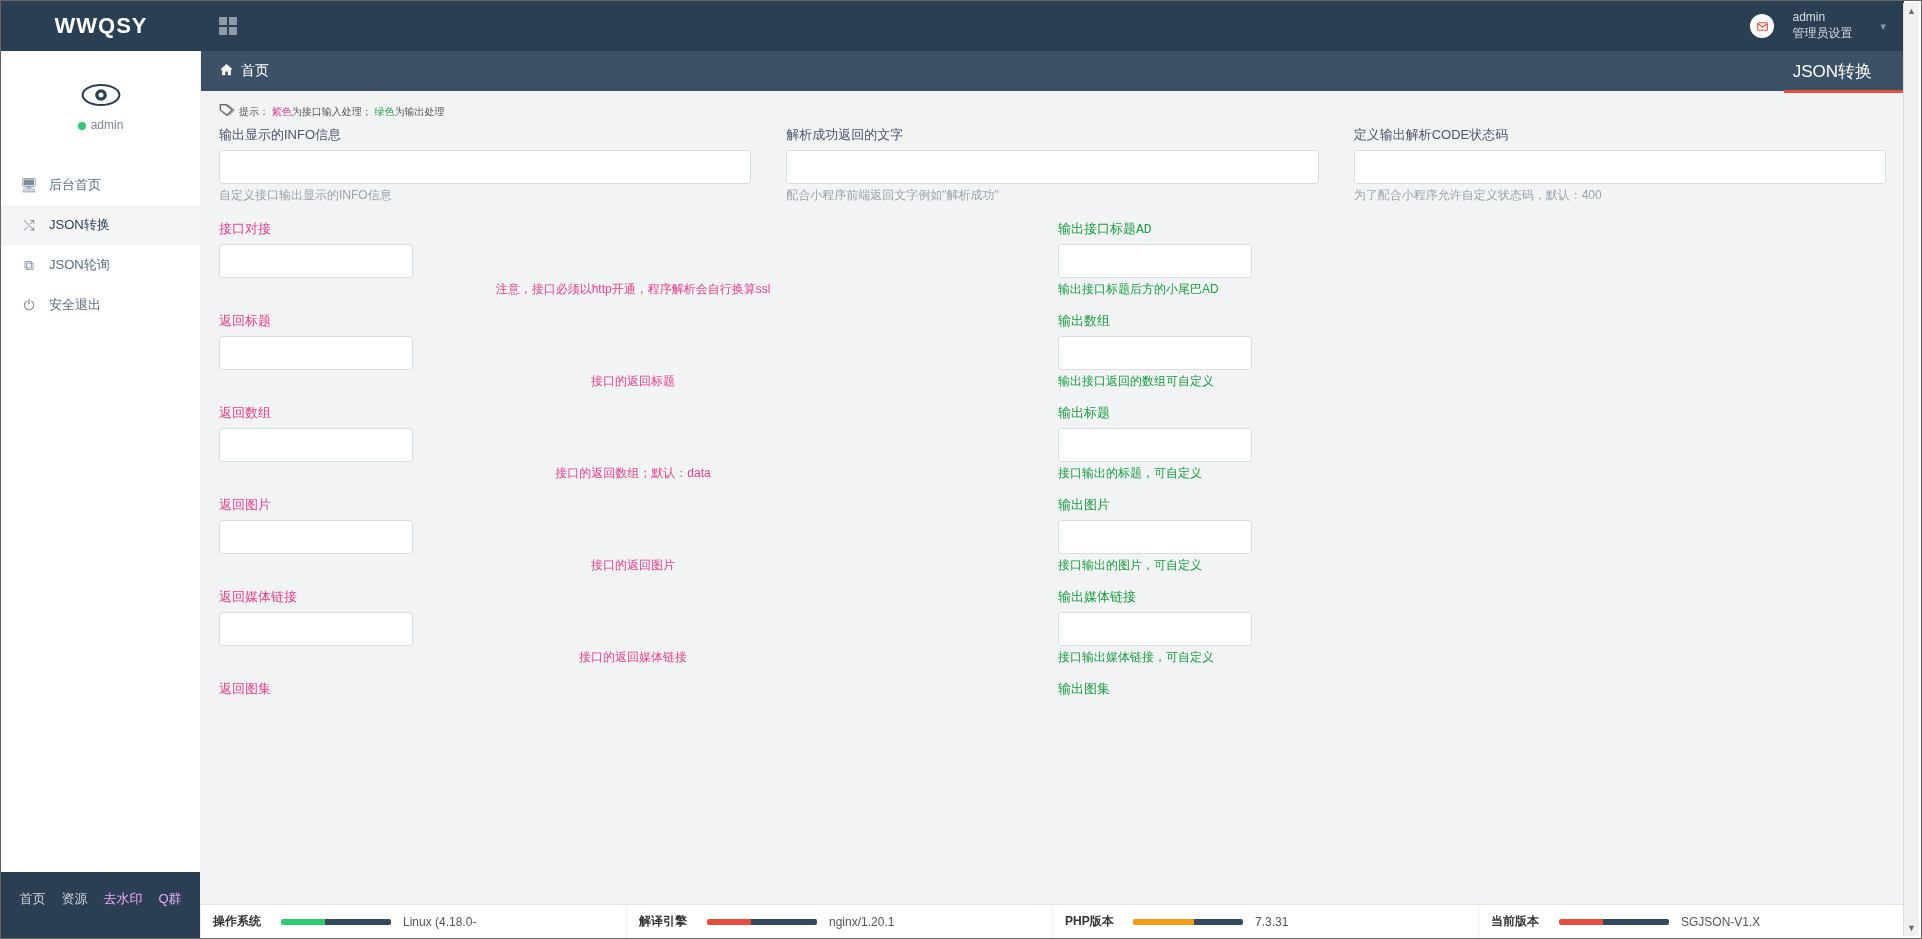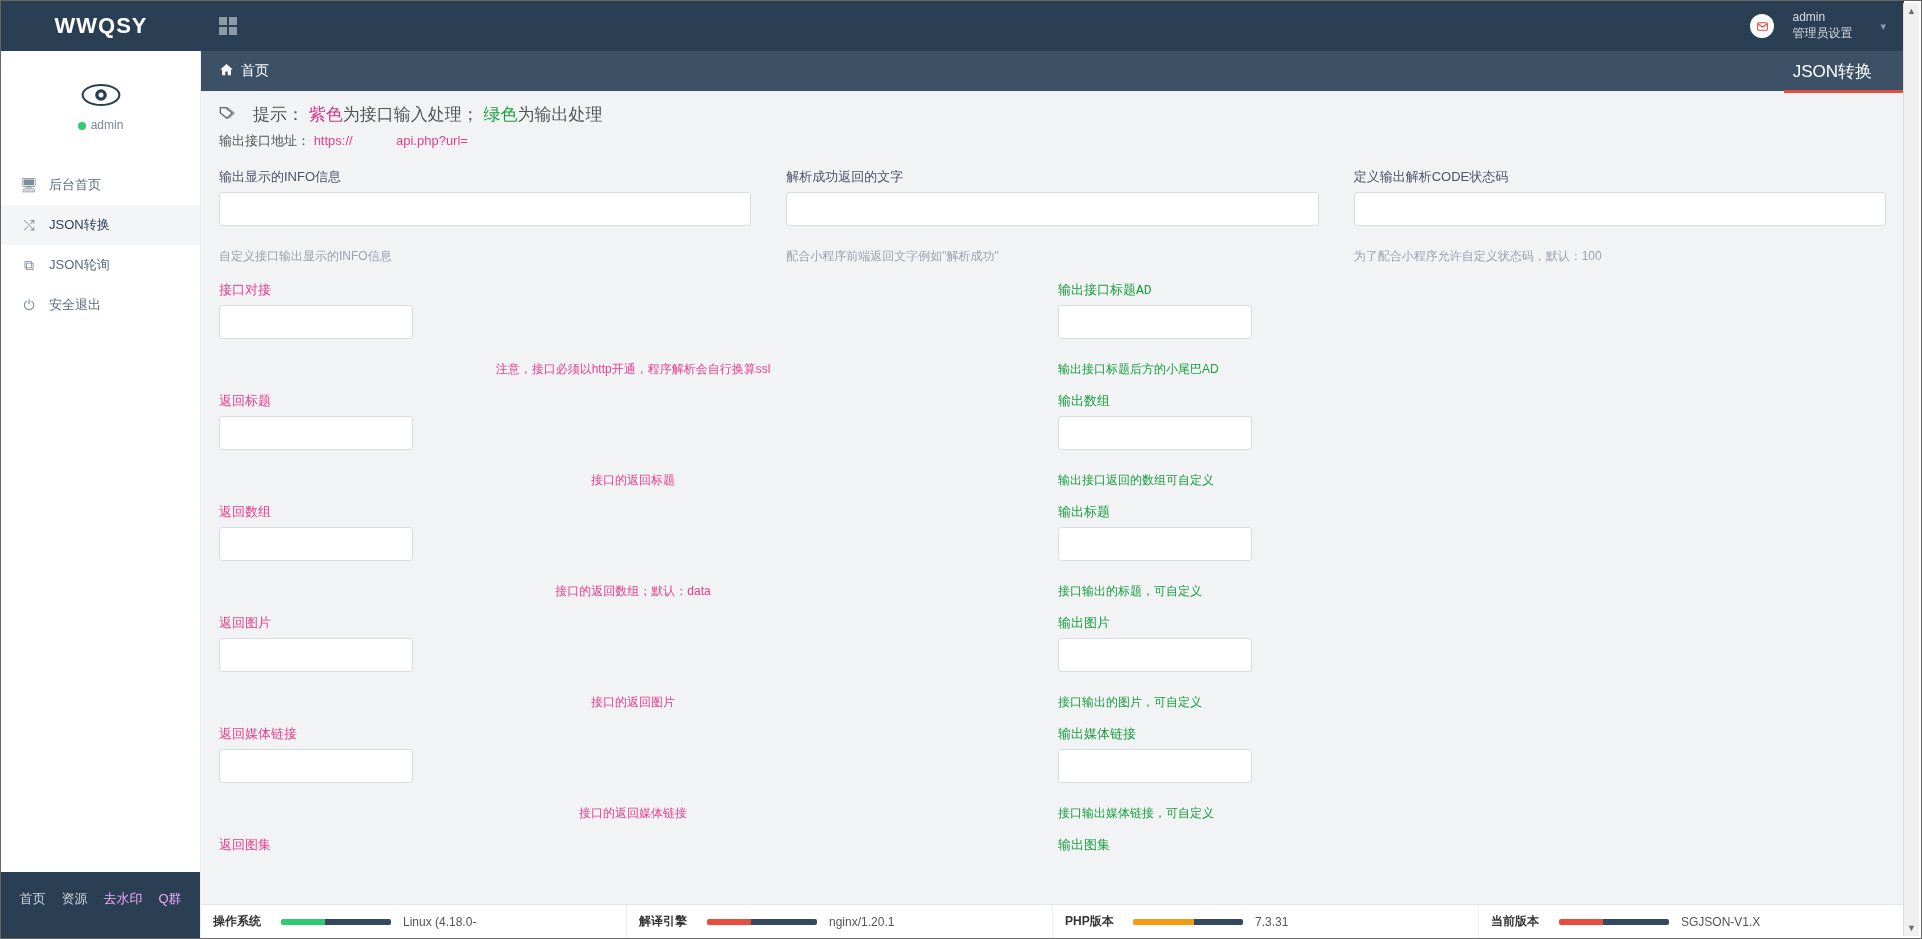--- a/index.html
+++ b/index.html
@@ -29,35 +29,35 @@
 .sidebar-footer { margin-top: auto; background: #2a3f54; color: #d0d6de; padding: 18px 12px 30px; }
 .sf-links { display: flex; gap: 16px; justify-content: center; font-size: 13px; }
 .sf-links span { cursor: pointer; }
 .sf-links span.bright { color: #f0abfc; }
 .content { flex: 1; display: flex; flex-direction: column; background: #f1f3f5; min-width: 0; }
 .breadcrumb-bar { height: 40px; background: #3d5166; color: #fff; display: flex; align-items: center; justify-content: space-between; padding: 0 18px; position: relative; }
 .bc-left { display: flex; align-items: center; gap: 7px; font-size: 14px; }
 .bc-right { font-size: 17px; padding: 6px 14px; }
 .red-underline { position: absolute; right: 0; bottom: -2px; width: 120px; height: 3px; background: #e74c3c; }
 .page { flex: 1; overflow: auto; padding: 12px 18px 0; }
-.tip-row { display: flex; align-items: center; gap: 18px; font-size: 17px; color: #555; margin-bottom: 6px; }
+.tip-row { display: flex; align-items: center; gap: 4px; font-size: 10px; color: #555; margin-bottom: 6px; }
 .tip-row .tag-ico { color: #888; font-size: 14px; }
 .purple { color: #d63384; }
 .green { color: #1a9e3e; }
 .addr-row { font-size: 13px; color: #555; margin-bottom: 18px; }
 .addr-row .url { color: #e83e8c; }
 .row { display: flex; gap: 35px; margin-bottom: 16px; }
 .field { flex: 1; display: flex; flex-direction: column; }
 .field.third { flex: 1; }
 .label { font-size: 13px; margin-bottom: 6px; }
 .label.purple { color: #e83e8c; }
 .label.green { color: #1a9e3e; font-family: Liberation Mono, monospace; }
 .label.plain { color: #4a5568; font-weight: 500; }
 .input { height: 34px; border: 1px solid #d8dde3; border-radius: 3px; background: #fff; padding: 0 8px; font-size: 13px; }
-.help { font-size: 12px; margin-top: 22px; color: #9aa3af; }
+.help { font-size: 12px; margin-top: 3px; color: #9aa3af; }
 .help.purple { color: #e83e8c; text-align: center; }
 .help.green { color: #1a9e3e; }
 .two-col { display: flex; gap: 11px; }
 .col { flex: 1; }
 .col .block { margin-bottom: 14px; }
 .statusbar { height: 34px; background: #fff; border-top: 1px solid #e3e7ec; display: flex; font-size: 12px; color: #4a5568; }
 .stat-cell { flex: 1; display: flex; align-items: center; padding: 12px 12px; gap: 12px; border-right: 1px solid #eef0f3; }
 .stat-cell:last-child { border-right: none; }
 .stat-label { font-weight: 600; color: #333; min-width: 56px; }
 .bar { flex: 0 0 110px; height: 6px; background: #e6e9ed; border-radius: 2px; display: flex; overflow: hidden; }
@@ -160,40 +160,36 @@
                   <path d="M2 2h8l10 8-8 8-10-8z"></path>
                   <path d="M5 2h8l10 8-8 8" opacity="0.5"></path>
                 </svg>
           </span>
           <span>
             <span>提示：</span>
             <span class="purple">紫色</span><span>为接口输入处理；</span>
             <span class="green">绿色</span><span>为输出处理</span>
           </span>
         </div>
-        <div class="addr-row">
-          <span>输出接口地址：</span>
-          <span class="url"><span>https://</span>&nbsp;&nbsp;&nbsp;&nbsp;&nbsp;&nbsp;&nbsp;&nbsp;&nbsp;&nbsp;&nbsp;&nbsp;<span>api.php?url=</span></span>
-        </div>
 
         <div class="row">
           <div class="field third">
             <div class="label plain">输出显示的INFO信息</div>
             <input class="input" style="">
             <div class="help">自定义接口输出显示的INFO信息</div>
           </div>
           <div class="field third">
             <div class="label plain">解析成功返回的文字</div>
             <input class="input" style="">
             <div class="help">配合小程序前端返回文字例如"解析成功"</div>
           </div>
           <div class="field third">
             <div class="label plain">定义输出解析CODE状态码</div>
             <input class="input" style="">
-            <div class="help">为了配合小程序允许自定义状态码，默认：100</div>
+            <div class="help">为了配合小程序允许自定义状态码，默认：400</div>
           </div>
         </div>
 
         <div class="two-col">
           <div class="col">
             <div class="block"><div class="label purple">接口对接</div><input class="input" style=""><div class="help purple">注意，接口必须以http开通，程序解析会自行换算ssl</div></div>
             <div class="block"><div class="label purple">返回标题</div><input class="input" style=""><div class="help purple">接口的返回标题</div></div>
             <div class="block"><div class="label purple">返回数组</div><input class="input" style=""><div class="help purple">接口的返回数组；默认：data</div></div>
             <div class="block"><div class="label purple">返回图片</div><input class="input" style=""><div class="help purple">接口的返回图片</div></div>
             <div class="block"><div class="label purple">返回媒体链接</div><input class="input" style=""><div class="help purple">接口的返回媒体链接</div></div>

